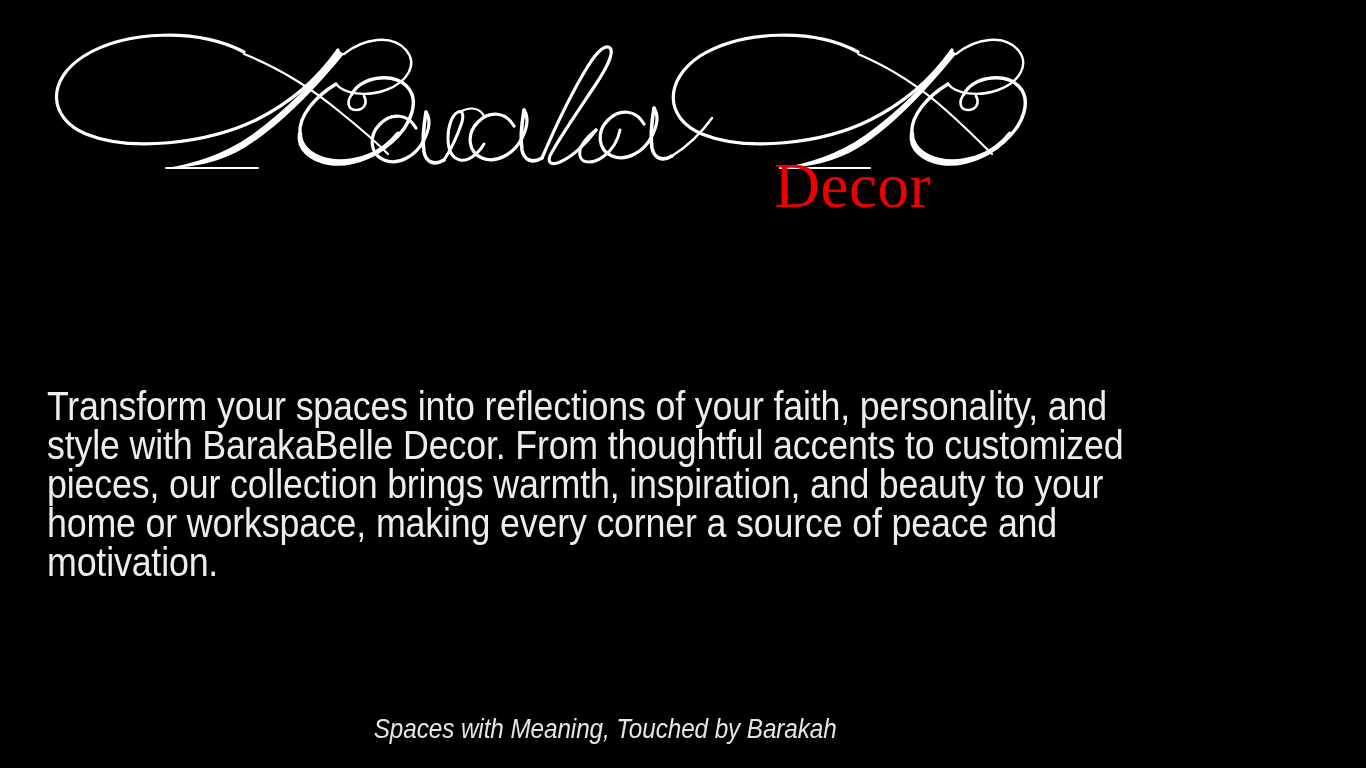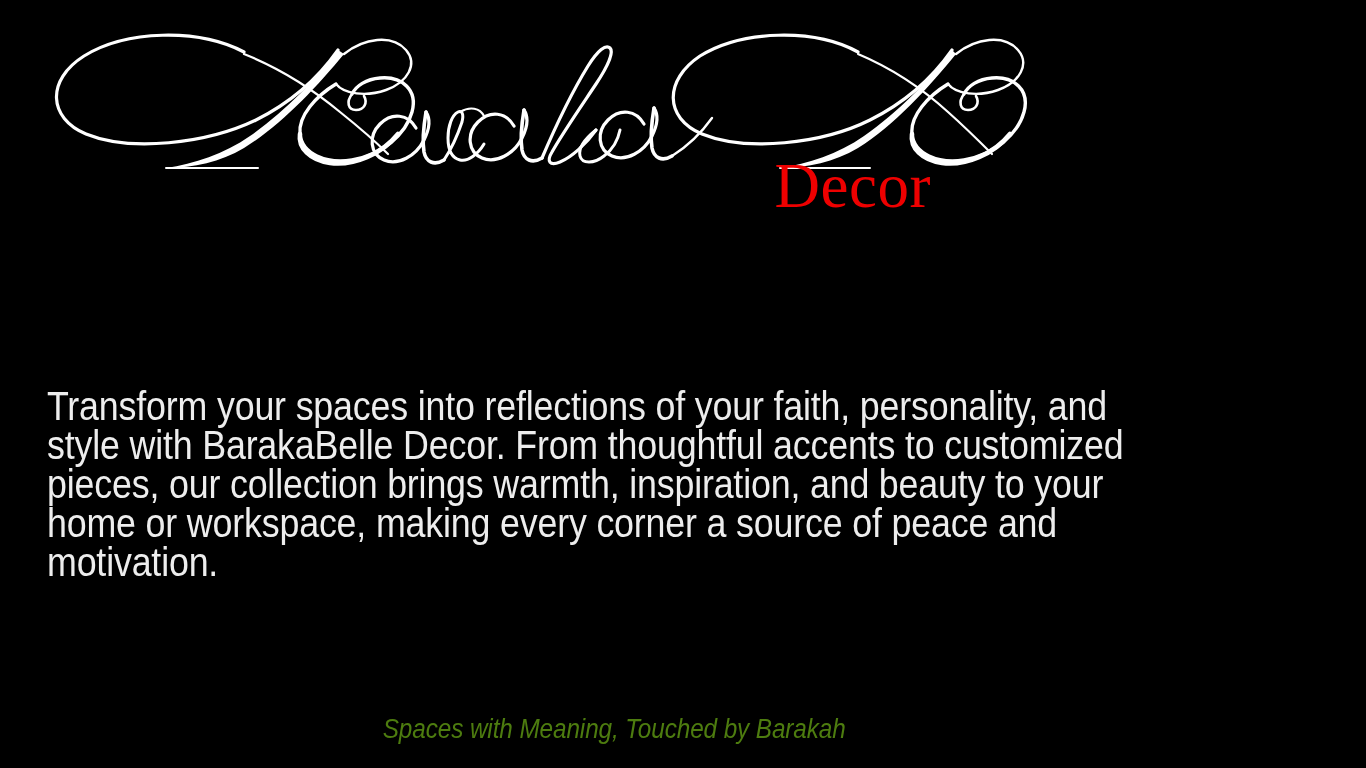--- a/index.html
+++ b/index.html
@@ -81,25 +81,25 @@
     letter-spacing: -0.2px;
     font-stretch: condensed;
     transform: scaleX(0.895);
     transform-origin: left top;
     text-align: left;
   }
 
   
   #tagline {
     position: absolute;
-    left: 12px;
+    left: 3px;
     top: 712px;
     width: 1204px;
     text-align: center;
-    color: #4d7c0f;
+    color: #e5e5e5;
     font-family: "Liberation Sans Narrow", "Liberation Sans", sans-serif;
     font-size: 27px;
     font-style: italic;
     font-weight: 400;
     line-height: 34px;
     letter-spacing: -0.1px;
     font-stretch: condensed;
     white-space: nowrap;
   }
   #tagline span {

